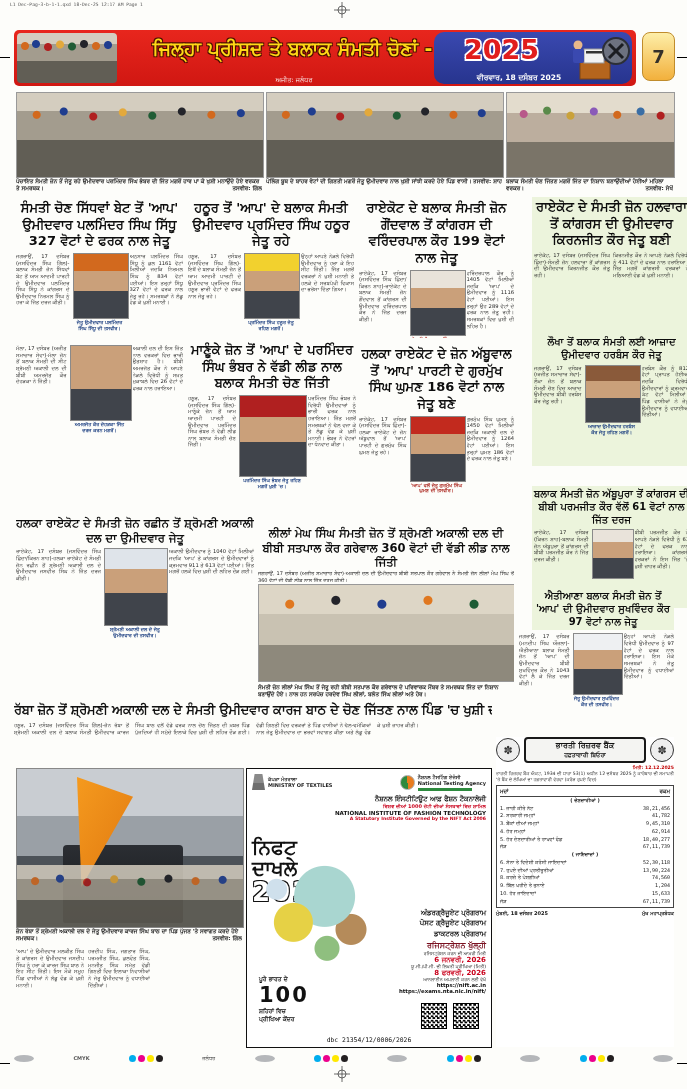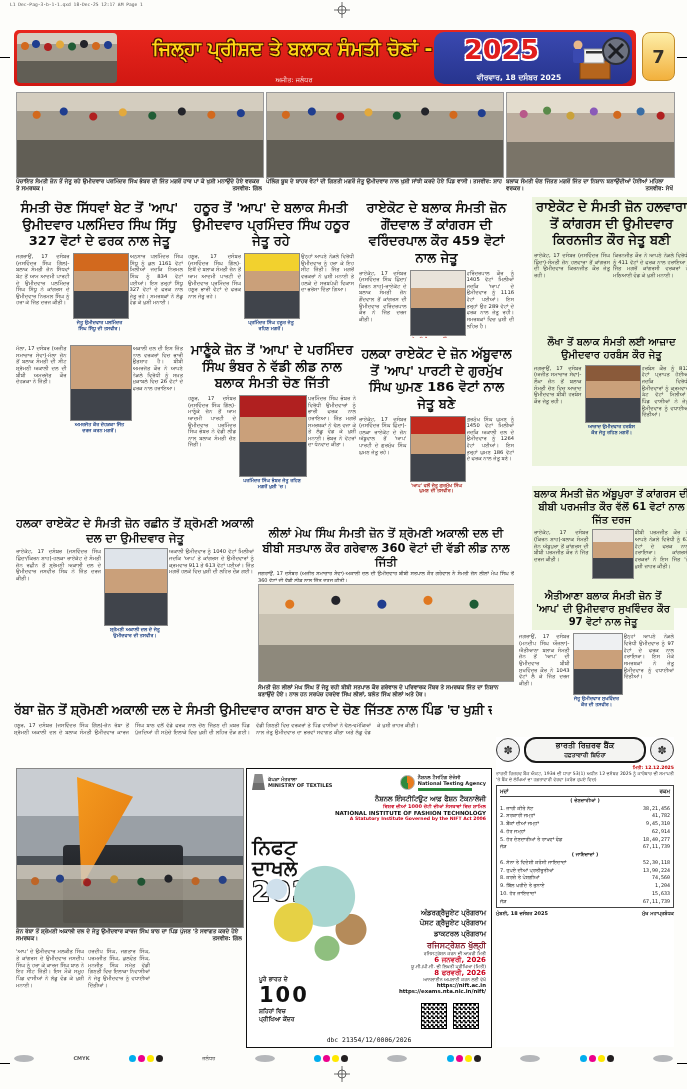--- a/index.html
+++ b/index.html
@@ -82,21 +82,21 @@
     radial-gradient(circle at 58% 30%,#a9d6d0 0 30px,transparent 31px),
     radial-gradient(circle at 80% 58%,#b58b5a 0 15px,transparent 16px),
     radial-gradient(circle at 60% 74%,#8fbf7f 0 12px,transparent 13px),
     radial-gradient(circle at 18% 24%,#cfe0ec 0 10px,transparent 11px);}
   .qr{background-image:repeating-conic-gradient(#000 0 25%,#fff 0 50%);background-size:4.4px 4.4px;border:1px solid #000;}
   .ntalogo{width:13px;height:13px;border-radius:50%;background:conic-gradient(#e87c1e 0 50%,#2d8a3e 50% 100%);border:1px solid #aaa;}
   .embl{width:13px;height:16px;background:linear-gradient(180deg,#8a8a8a 0 55%,#6e6e6e 55% 100%);clip-path:polygon(20% 0,80% 0,100% 100%,0 100%);}
   
   #rbi{background:#fff;}
   #rbi-head{display:flex;align-items:center;gap:4px;}
-  #rbi-titlebox{flex:1;border:2px solid #1a1a1a;border-radius:12px;background:#f4f4f2;text-align:center;padding:2px 0;}
+  #rbi-titlebox{flex:1;border:2px solid #1a1a1a;border-radius:4px;background:#f4f4f2;text-align:center;padding:2px 0;}
   #rbi-title{font-size:8px;font-weight:bold;}
   #rbi-sub{font-size:6px;font-weight:bold;}
   .seal{width:22px;height:22px;border:1.5px solid #333;border-radius:50%;display:flex;align-items:center;justify-content:center;font-size:11px;color:#333;flex:none;background:#eee;}
   #rbi-ref{font-size:4.6px;color:#c00000;text-align:right;font-weight:bold;margin:2px 0 1px;}
   #rbi-intro{font-size:4.6px;line-height:1.3;text-align:justify;color:#222;}
   #rbi-table{border:1px solid #444;margin-top:2px;padding:2px 3px;}
   .rhead{display:flex;justify-content:space-between;font-size:5.4px;font-weight:bold;border-bottom:1px solid #444;padding-bottom:1px;}
   .rrow{display:flex;justify-content:space-between;font-size:5px;line-height:1.55;color:#1a1a1a;}
   .rrow.center{justify-content:center;font-weight:bold;}
   .amt{font-family:"DejaVu Sans Mono",monospace;}
@@ -188,21 +188,21 @@
       <div class="tcol">ਹਠੂਰ, 17 ਦਸੰਬਰ (ਜਸਵਿੰਦਰ ਸਿੰਘ ਗਿੱਲ)-ਇਥੋਂ ਦੇ ਬਲਾਕ ਸੰਮਤੀ ਜ਼ੋਨ ਤੋਂ ਆਮ ਆਦਮੀ ਪਾਰਟੀ ਦੇ ਉਮੀਦਵਾਰ ਪ੍ਰਮਿੰਦਰ ਸਿੰਘ ਹਠੂਰ ਭਾਰੀ ਵੋਟਾਂ ਦੇ ਫਰਕ ਨਾਲ ਜੇਤੂ ਰਹੇ।</div>
       <div class="mid">
         <div class="pimg port" style="--tb:#f2d12e;"></div>
         <div class="pcap">ਪ੍ਰਮਿੰਦਰ ਸਿੰਘ ਹਠੂਰ ਜੇਤੂ ਰਹਿਣ ਮਗਰੋਂ।</div>
       </div>
       <div class="tcol">ਉਨ੍ਹਾਂ ਆਪਣੇ ਨੇੜਲੇ ਵਿਰੋਧੀ ਉਮੀਦਵਾਰ ਨੂੰ ਹਰਾ ਕੇ ਇਹ ਸੀਟ ਜਿੱਤੀ। ਜਿੱਤ ਮਗਰੋਂ ਵਰਕਰਾਂ ਨੇ ਖੁਸ਼ੀ ਮਨਾਈ ਤੇ ਹਲਕੇ ਦੇ ਸਰਬਪੱਖੀ ਵਿਕਾਸ ਦਾ ਭਰੋਸਾ ਦਿੱਤਾ ਗਿਆ।</div>
     </div>
   </div>
 
   <div class="art" style="left:359px;top:200px;width:155px;height:138px;">
-    <div class="hl hl-s">ਰਾਏਕੋਟ ਦੇ ਬਲਾਕ ਸੰਮਤੀ ਜ਼ੋਨ ਗੌਂਦਵਾਲ ਤੋਂ ਕਾਂਗਰਸ ਦੀ ਵਰਿੰਦਰਪਾਲ ਕੌਰ 459 ਵੋਟਾਂ ਨਾਲ ਜੇਤੂ</div>
+    <div class="hl hl-s">ਰਾਏਕੋਟ ਦੇ ਬਲਾਕ ਸੰਮਤੀ ਜ਼ੋਨ ਗੌਂਦਵਾਲ ਤੋਂ ਕਾਂਗਰਸ ਦੀ ਵਰਿੰਦਰਪਾਲ ਕੌਰ 199 ਵੋਟਾਂ ਨਾਲ ਜੇਤੂ</div>
     <div class="b3" style="height:104px;">
       <div class="tcol">ਰਾਏਕੋਟ, 17 ਦਸੰਬਰ (ਜਸਵਿੰਦਰ ਸਿੰਘ ਛਿੰਦਾ/ਕਿਰਨ ਸ਼ਾਹ)-ਰਾਏਕੋਟ ਦੇ ਬਲਾਕ ਸੰਮਤੀ ਜ਼ੋਨ ਗੌਂਦਵਾਲ ਤੋਂ ਕਾਂਗਰਸ ਦੀ ਉਮੀਦਵਾਰ ਵਰਿੰਦਰਪਾਲ ਕੌਰ ਨੇ ਜਿੱਤ ਦਰਜ ਕੀਤੀ।</div>
       <div class="mid">
         <div class="pimg port" style="--tb:#e9e3da;"></div>
         <div class="pcap red">ਜੇਤੂ ਉਮੀਦਵਾਰ ਵਰਿੰਦਰਪਾਲ ਕੌਰ ਜਿੱਤ ਦੀ ਖੁਸ਼ੀ ਵਿਚ।</div>
       </div>
       <div class="tcol">ਵਰਿੰਦਰਪਾਲ ਕੌਰ ਨੂੰ 1405 ਵੋਟਾਂ ਮਿਲੀਆਂ ਜਦਕਿ 'ਆਪ' ਦੇ ਉਮੀਦਵਾਰ ਨੂੰ 1116 ਵੋਟਾਂ ਪਈਆਂ। ਇਸ ਤਰ੍ਹਾਂ ਉਹ 289 ਵੋਟਾਂ ਦੇ ਫਰਕ ਨਾਲ ਜੇਤੂ ਰਹੀ। ਸਮਰਥਕਾਂ ਵਿਚ ਖੁਸ਼ੀ ਦੀ ਲਹਿਰ ਹੈ।</div>
     </div>
   </div>
 

